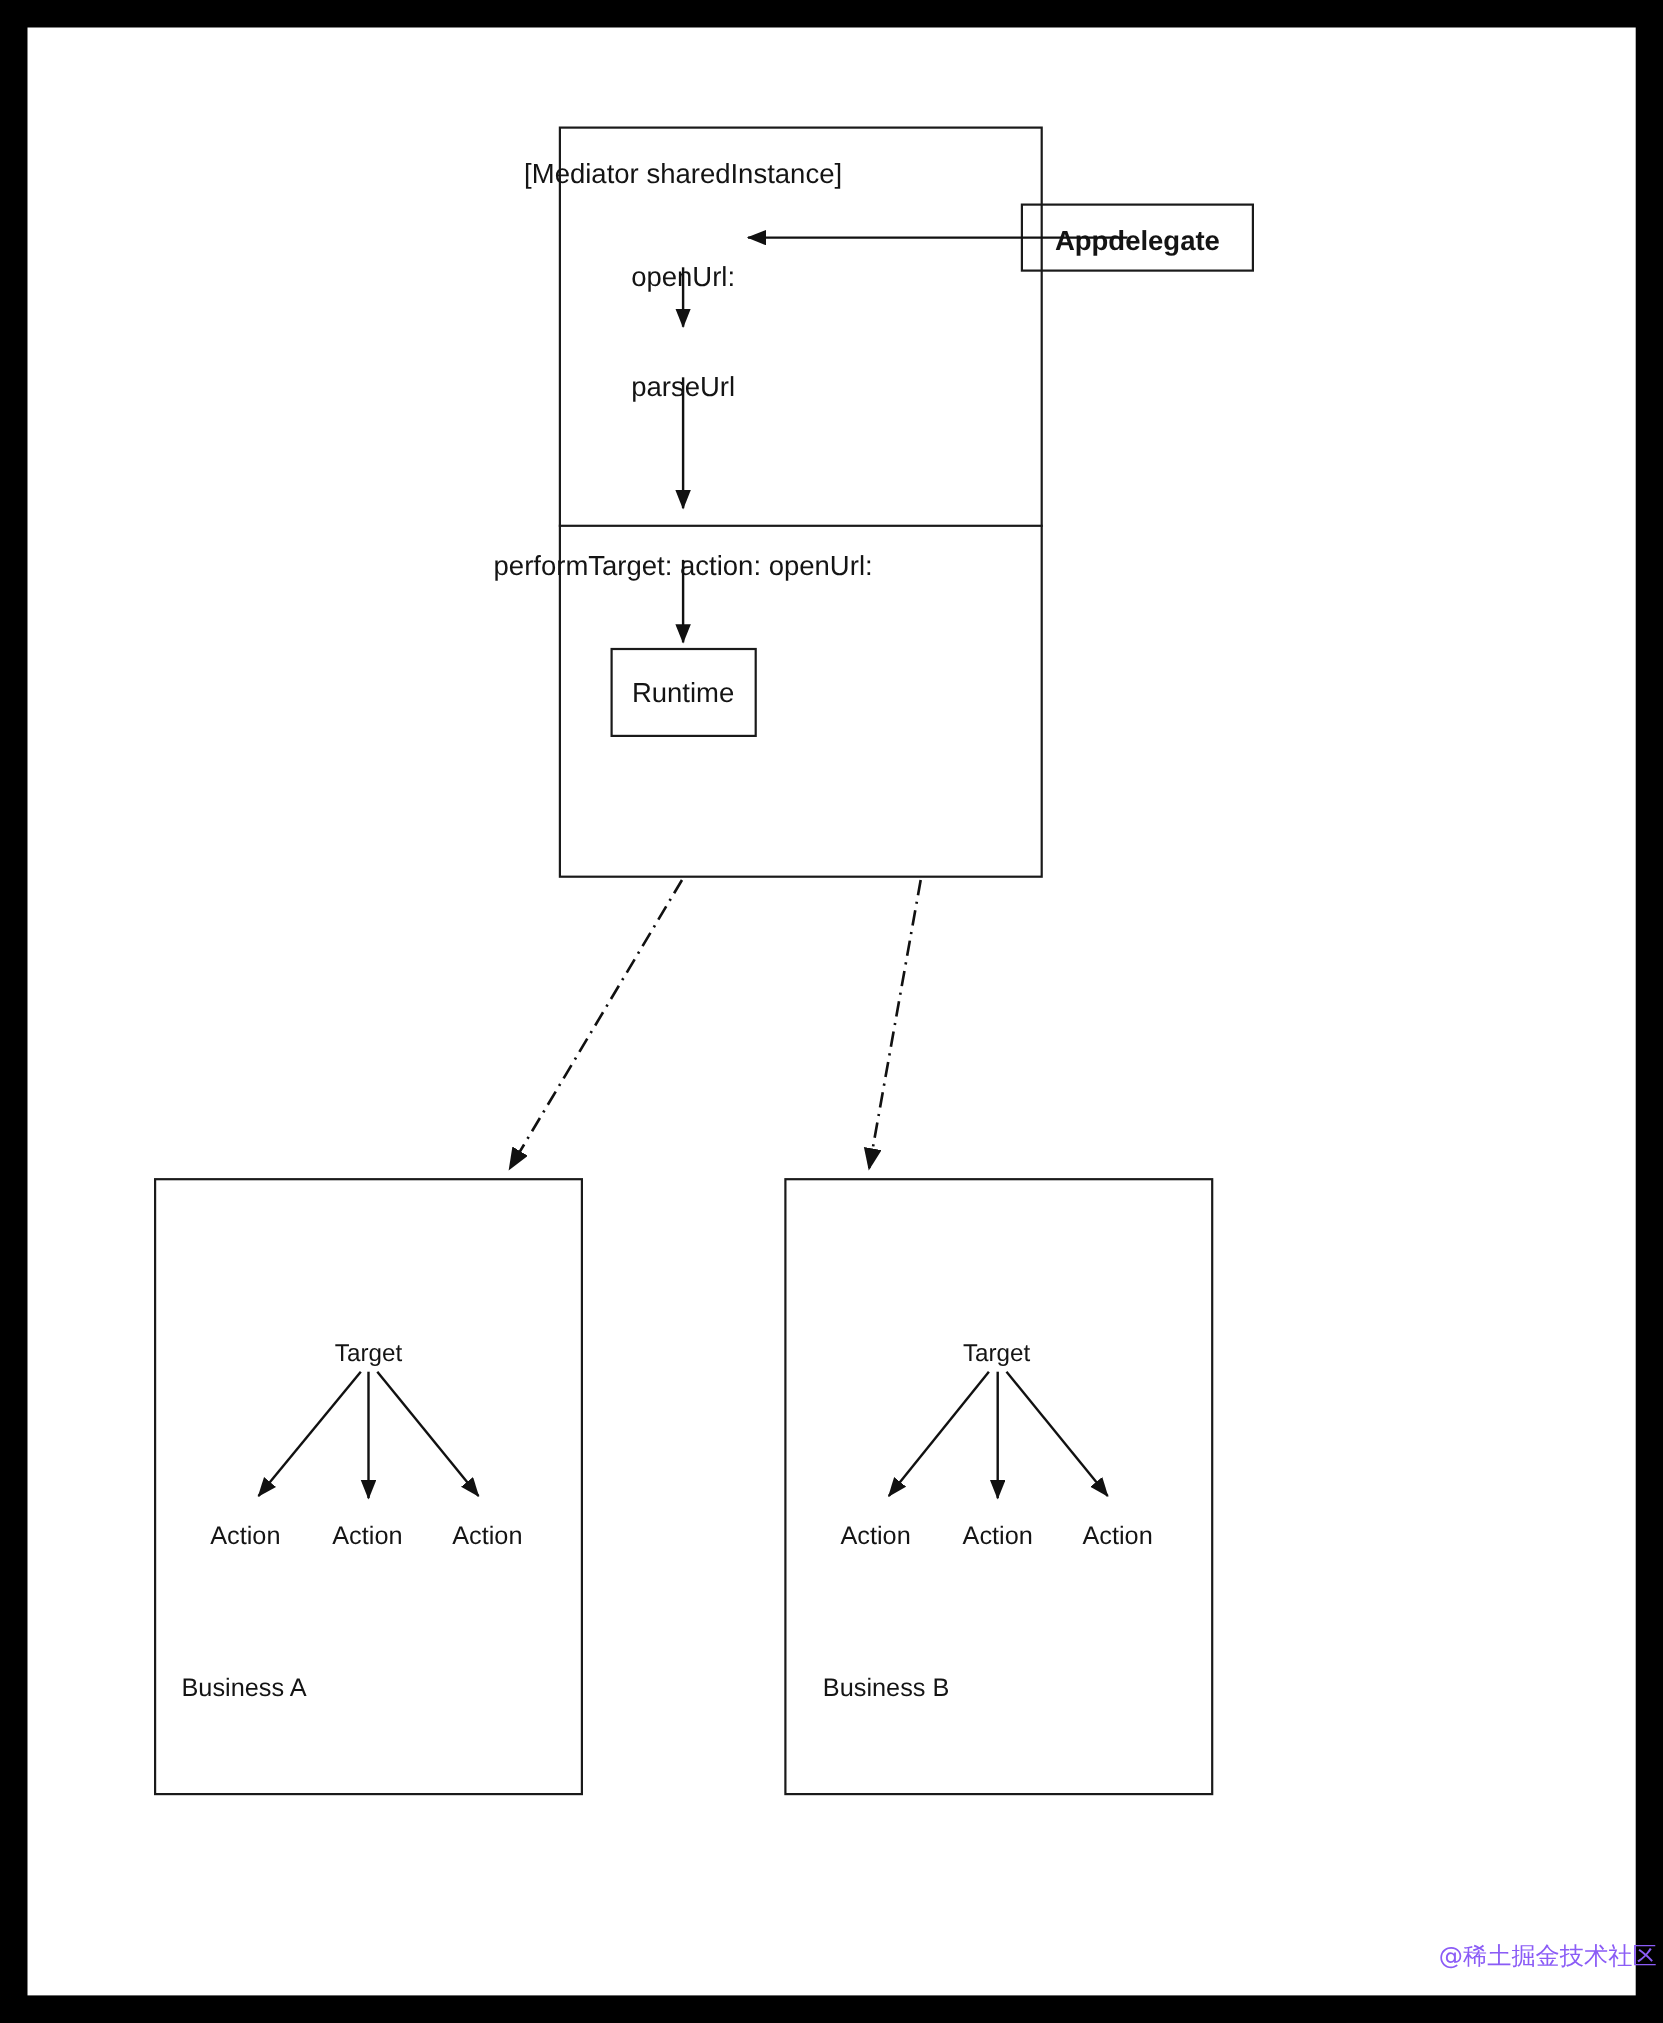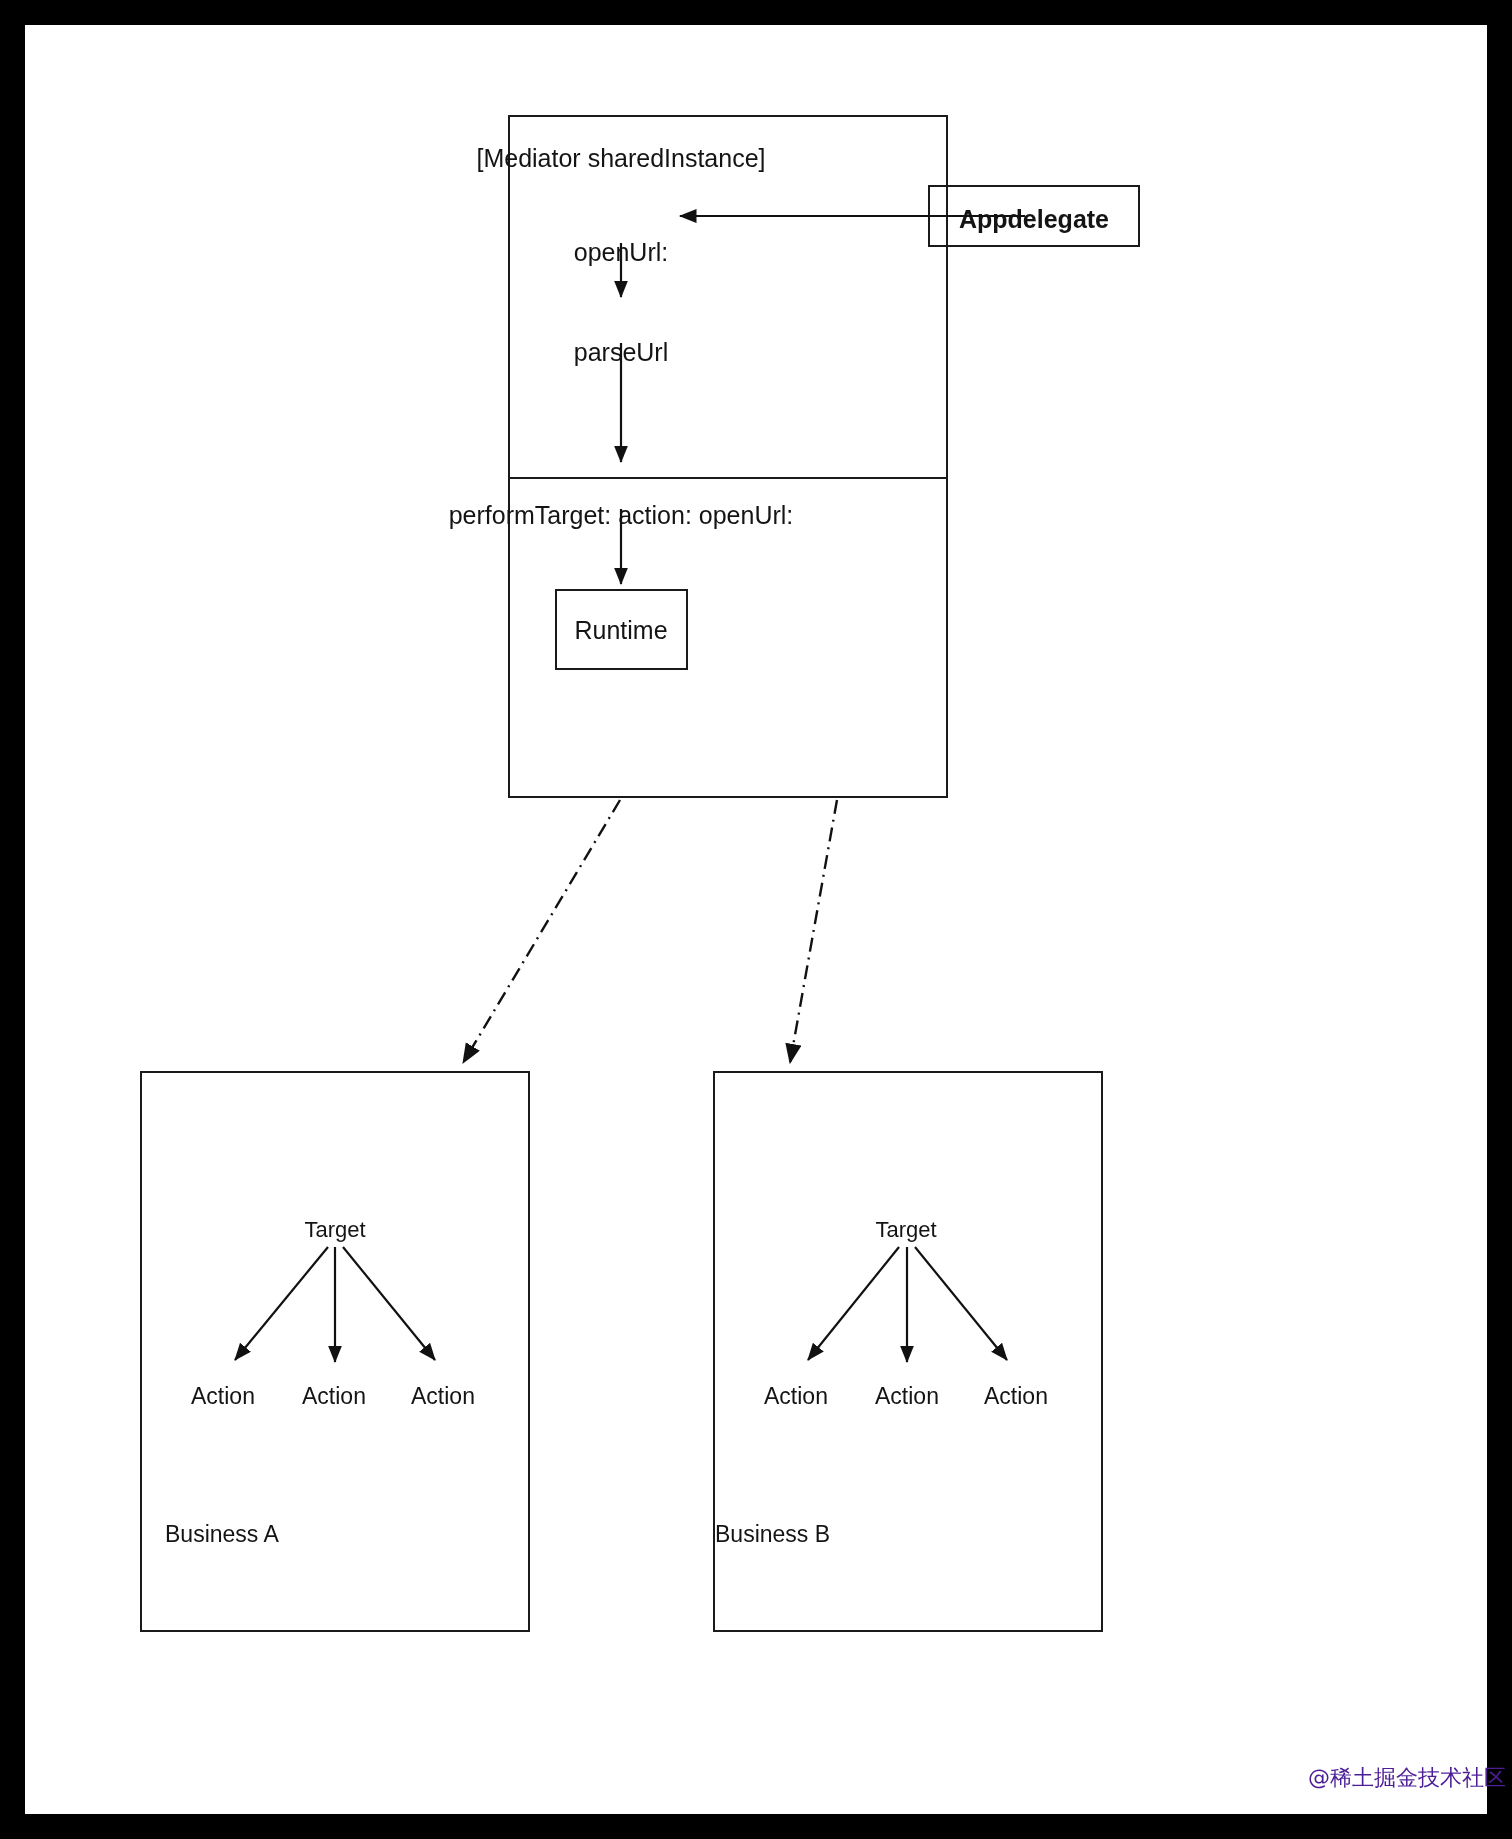--- a/index.html
+++ b/index.html
@@ -55,21 +55,21 @@
   svg.overlay {
     position: absolute;
     left: 0; top: 0;
     width: 1462px;
     height: 1789px;
     overflow: visible;
     pointer-events: none;
   }
   .watermark {
     position: absolute;
-    color: #4c1d95;
+    color: #8b5cf6;
     font-size: 22px;
     white-space: nowrap;
     font-family: "DejaVu Sans", sans-serif;
   }
 </style>
 </head>
 <body>
 
 <div id="frame">
   <div id="canvas">
@@ -97,21 +97,21 @@
     <span class="label lbl-action center-x" style="left:198px; top:1358px;">Action</span>
     <span class="label lbl-action center-x" style="left:309px; top:1358px;">Action</span>
     <span class="label lbl-action center-x" style="left:418px; top:1358px;">Action</span>
     <span class="label lbl-business" style="left:140px; top:1496px;text-align:center;">Business A</span>
 
     <div class="node-box" style="left:688px; top:1046px; width:390px; height:561px;"></div>
     <span class="label lbl-target center-x" style="left:881px; top:1192px;">Target</span>
     <span class="label lbl-action center-x" style="left:771px; top:1358px;">Action</span>
     <span class="label lbl-action center-x" style="left:882px; top:1358px;">Action</span>
     <span class="label lbl-action center-x" style="left:991px; top:1358px;">Action</span>
-    <span class="label lbl-business" style="left:690px; top:1496px;">Business B</span>
+    <span class="label lbl-business" style="left:723px; top:1496px;">Business B</span>
 
     <svg class="overlay" viewBox="0 0 1462 1789">
       <defs>
         <marker id="arrowhead" markerWidth="9" markerHeight="9" refX="7.5" refY="3.2" orient="auto" markerUnits="strokeWidth">
           <path d="M0,0 L8,3.2 L0,6.4 z" fill="#111111"></path>
         </marker>
         <marker id="arrowheadThin" markerWidth="10" markerHeight="10" refX="8" refY="3.4" orient="auto" markerUnits="strokeWidth">
           <path d="M0,0 L8.5,3.4 L0,6.8 z" fill="#111111"></path>
         </marker>
       </defs>

